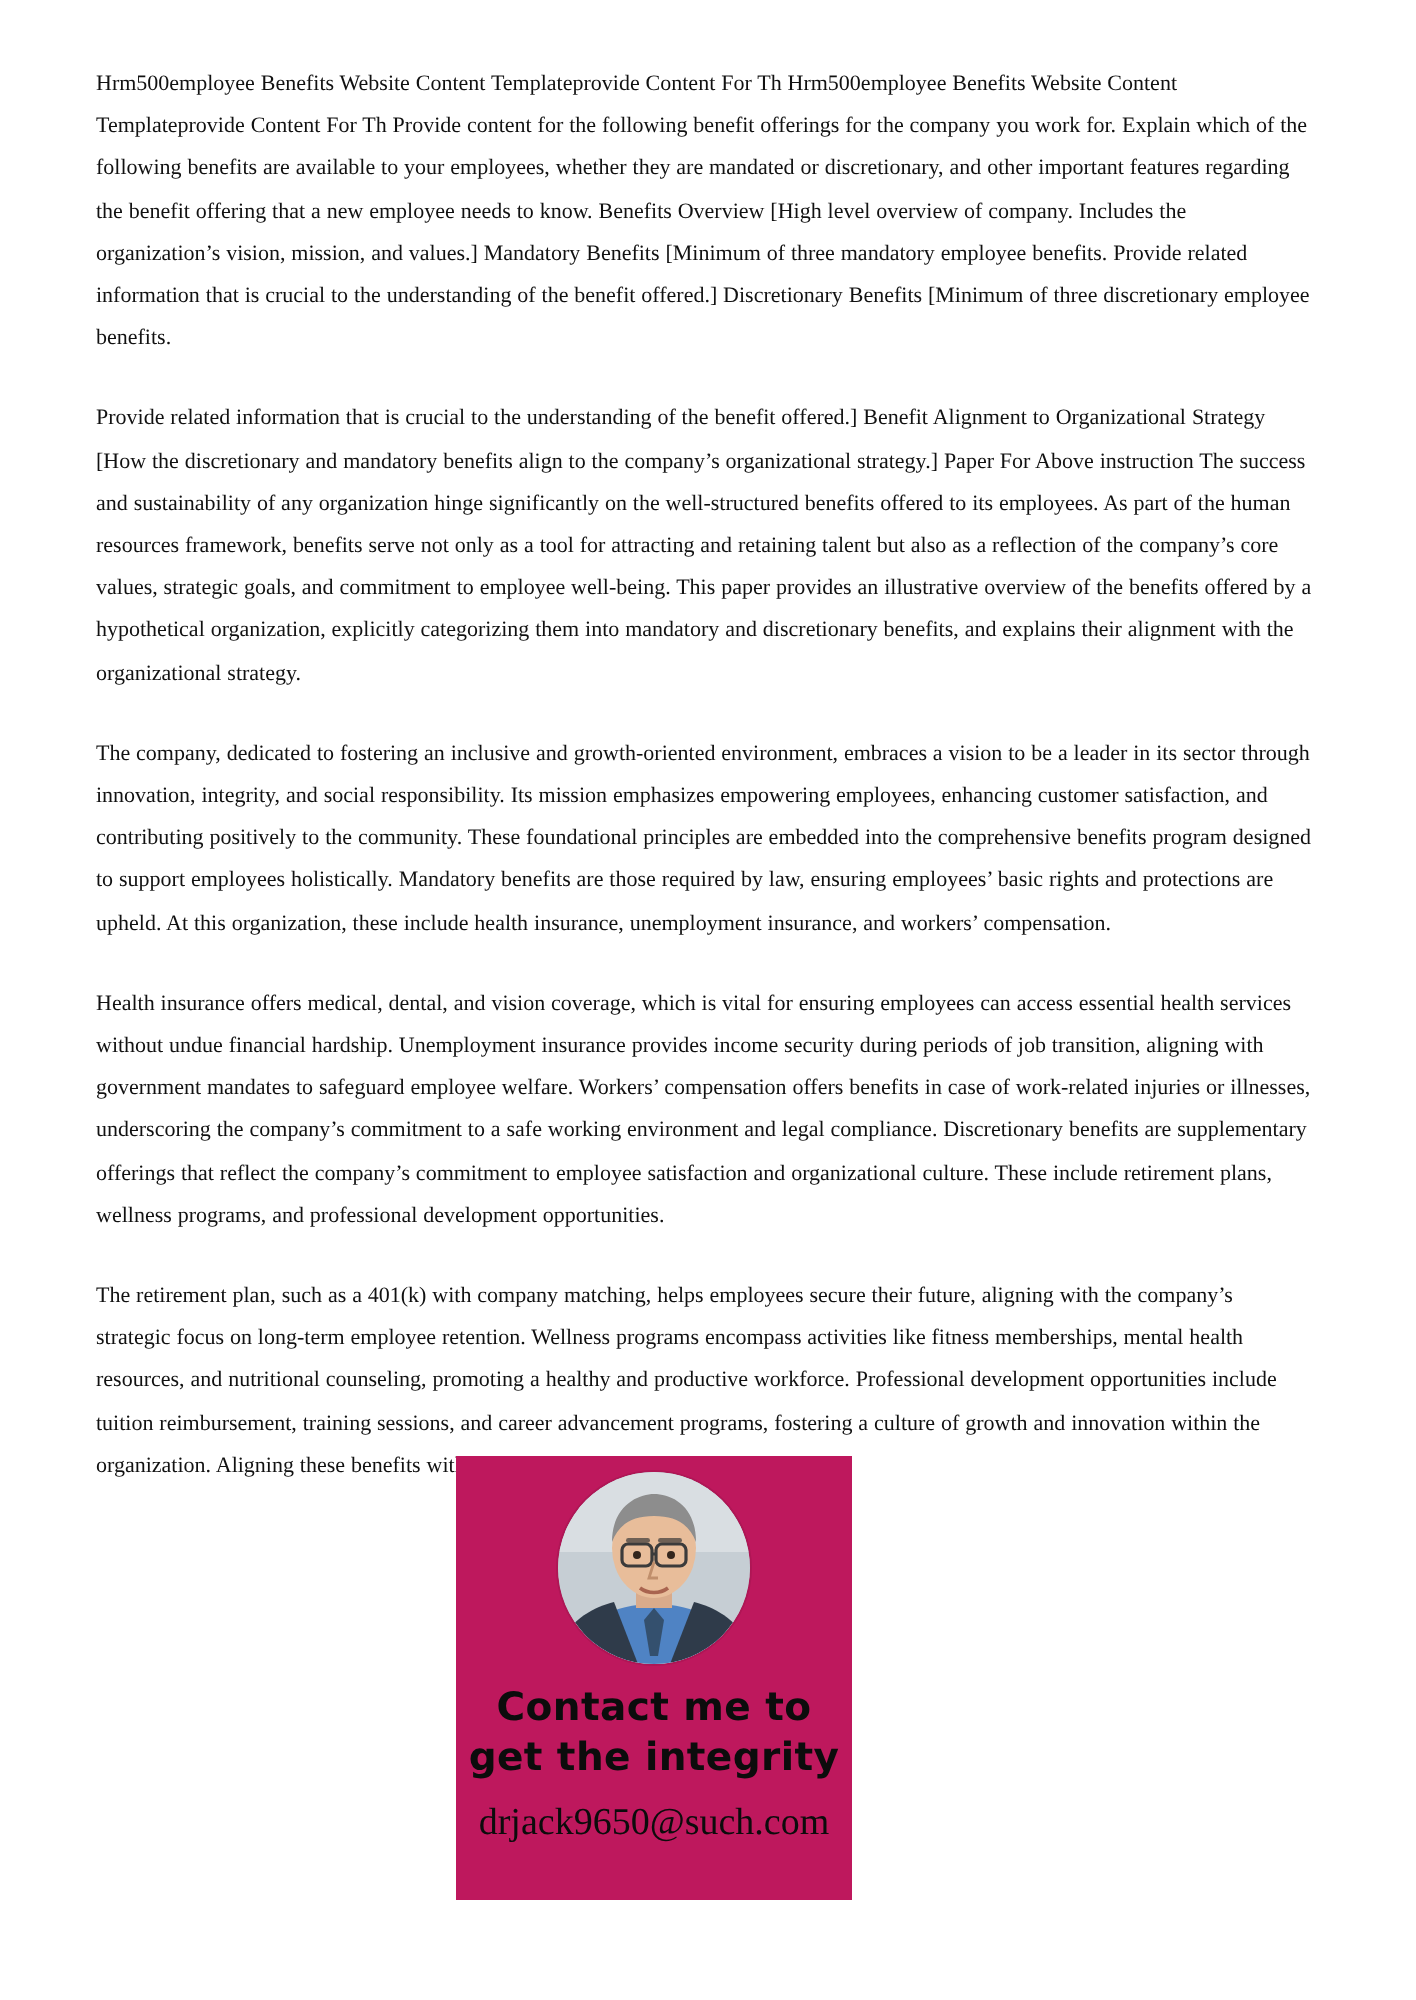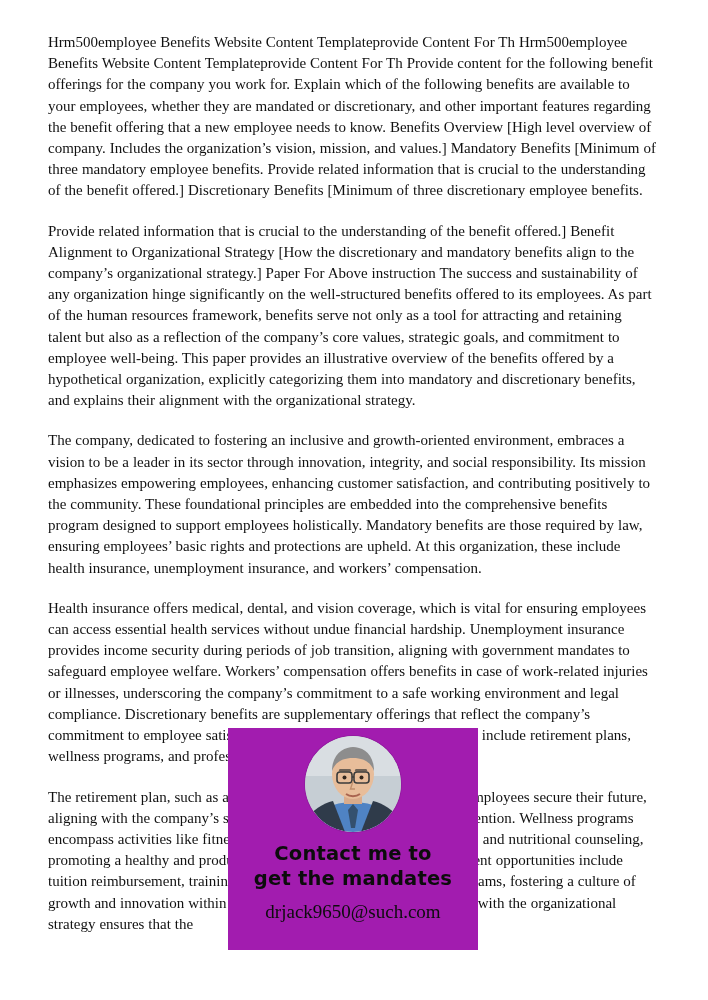--- a/index.html
+++ b/index.html
@@ -20,39 +20,39 @@
     inset: 0;
     background: #ffffff;
   }
   .doc-body {
     position: absolute;
     left: 48px;
     top: 32px;
     width: 608px;
   }
   .para {
-    font-size: 15px;
+    font-size: 11px;
     line-height: 21.2px;
     text-align: left;
     margin: 0 0 19px 0;
     color: #111111;
     word-spacing: 0.2px;
   }
   .para:last-child {
     margin-bottom: 0;
   }
 
   
   .contact-card {
     position: absolute;
     left: 228px;
     top: 728px;
-    width: 250px;
+    width: 198px;
     height: 222px;
-    background: #a21caf;
+    background: #be185d;
     display: flex;
     flex-direction: column;
     align-items: center;
     overflow: hidden;
   }
   .avatar-wrap {
     margin-top: 8px;
     width: 96px;
     height: 96px;
     border-radius: 50%;
@@ -134,17 +134,17 @@
 
           <circle cx="39.5" cy="41.5" r="2" fill="#33261d"></circle>
           <circle cx="56.5" cy="41.5" r="2" fill="#33261d"></circle>
 
           <path d="M48 45 L45.5 53 L50 53" fill="none" stroke="#c08f6c" stroke-width="1.4"></path>
           <path d="M41 58 C45 61 51 61 55 58" fill="none" stroke="#a9644f" stroke-width="1.8"></path>
         </g>
       </svg>
     </div>
     <div class="contact-line first">Contact me to</div>
-    <div class="contact-line">get the mandates</div>
+    <div class="contact-line">get the integrity</div>
     <div class="contact-email">drjack9650@such.com</div>
   </div>
 
 </div>
 
 </body></html>

